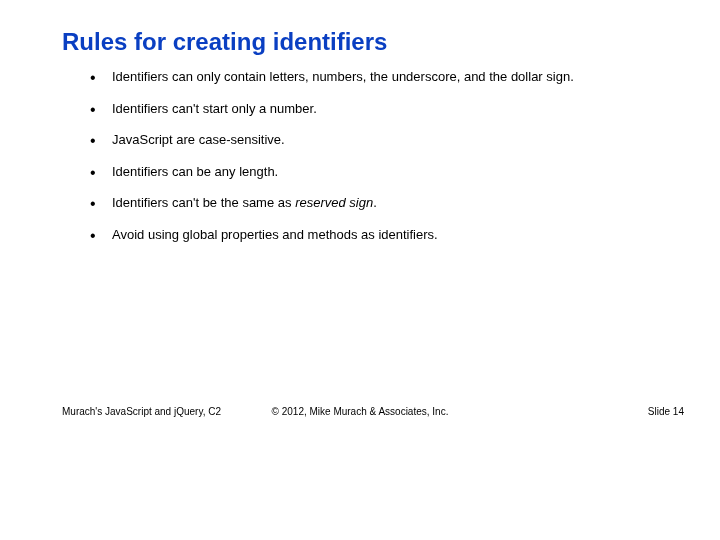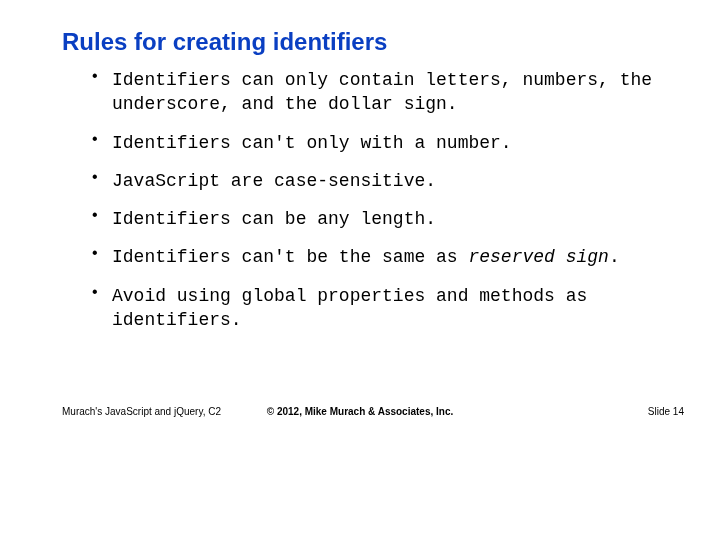--- a/index.html
+++ b/index.html
@@ -24,22 +24,22 @@
     font-size: 24px;
     font-weight: bold;
     color: #0a3fc2; 
     font-family: Arial, Helvetica, sans-serif;
   }
   .content {
     position: absolute;
     top: 68px;
     left: 86px;
     right: 60px;
-    font-family: Liberation Mono, monospace;
-    font-size: 18px;
+    font-family: Liberation Sans, sans-serif;
+    font-size: 13px;
     color: #000;
     line-height: 1.35;
   }
   .content ul {
     list-style: none;
     margin: 0;
     padding: 0;
   }
   .content li {
     position: relative;
@@ -72,42 +72,41 @@
     width: 180px;
     line-height: 1.1;
   }
   .footer-center {
     position: absolute;
     left: 0;
     right: 0;
     bottom: 0;
     text-align: center;
     line-height: 1.1;
-    font-weight: bold;
   }
   .footer-right {
     position: absolute;
     right: 36px;
     bottom: 0;
     text-align: left;
     line-height: 1.1;
   }
   em.kw { font-style: italic; }
 </style>
 </head>
 <body>
 
 <div class="slide">
 
   <div class="title">Rules for creating identifiers</div>
 
   <div class="content">
     <ul>
       <li>Identifiers can only contain letters, numbers, the underscore, and the dollar sign.</li>
-      <li>Identifiers can't only with a number.</li>
+      <li>Identifiers can't start only a number.</li>
       <li>JavaScript are case-sensitive.</li>
       <li>Identifiers can be any length.</li>
       <li>Identifiers can't be the same as <em class="kw">reserved sign</em>.</li>
       <li>Avoid using global properties and methods as identifiers.</li>
     </ul>
   </div>
 
   <div class="footer">
     <div class="footer-left">Murach's JavaScript and jQuery, C2</div>
     <div class="footer-center">© 2012, Mike Murach &amp; Associates, Inc.</div>

